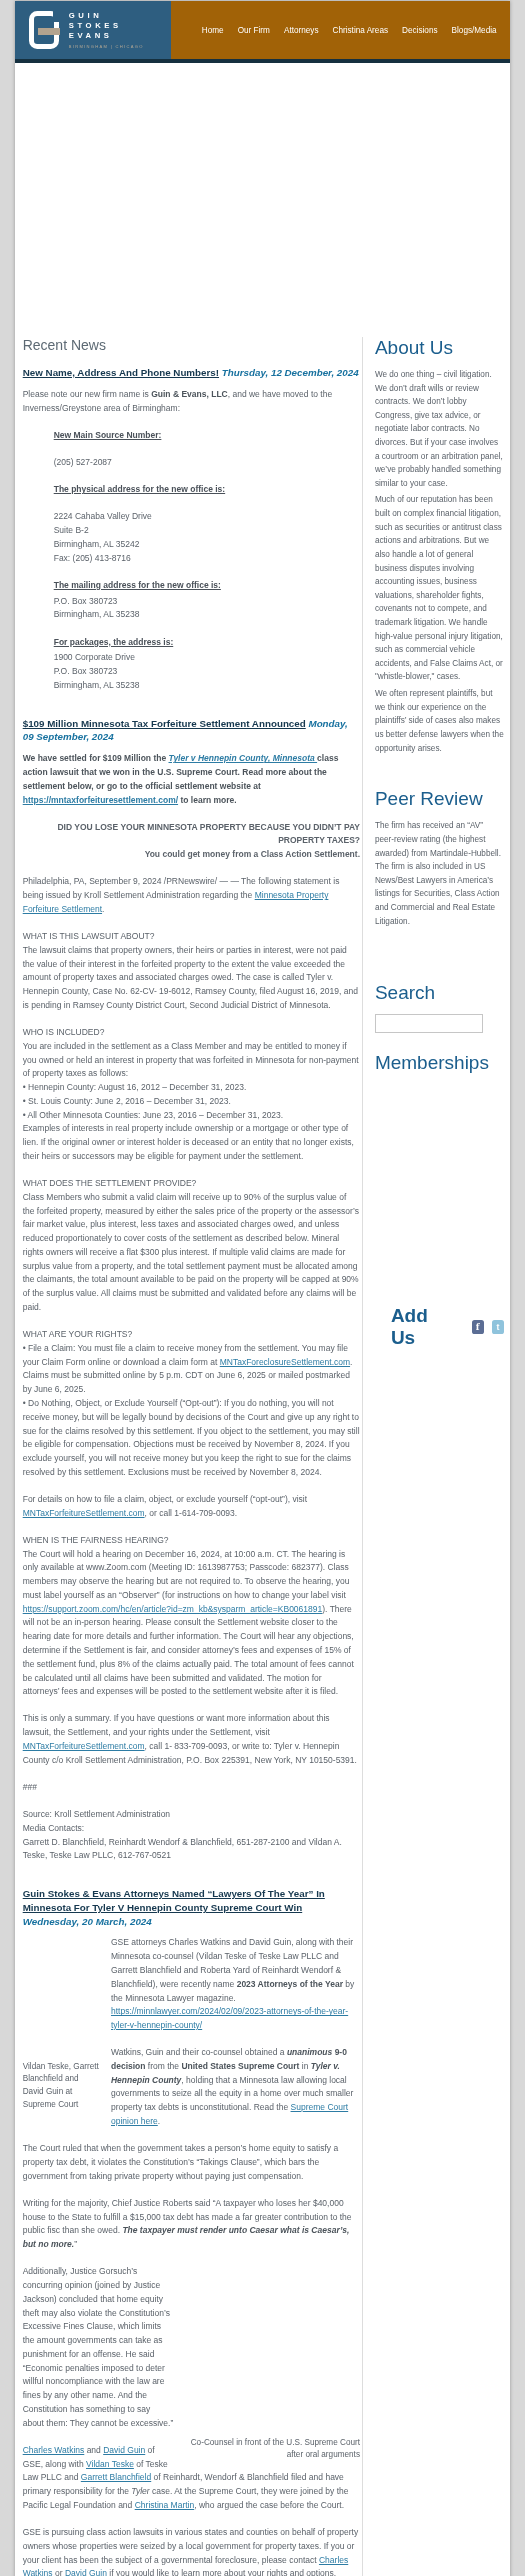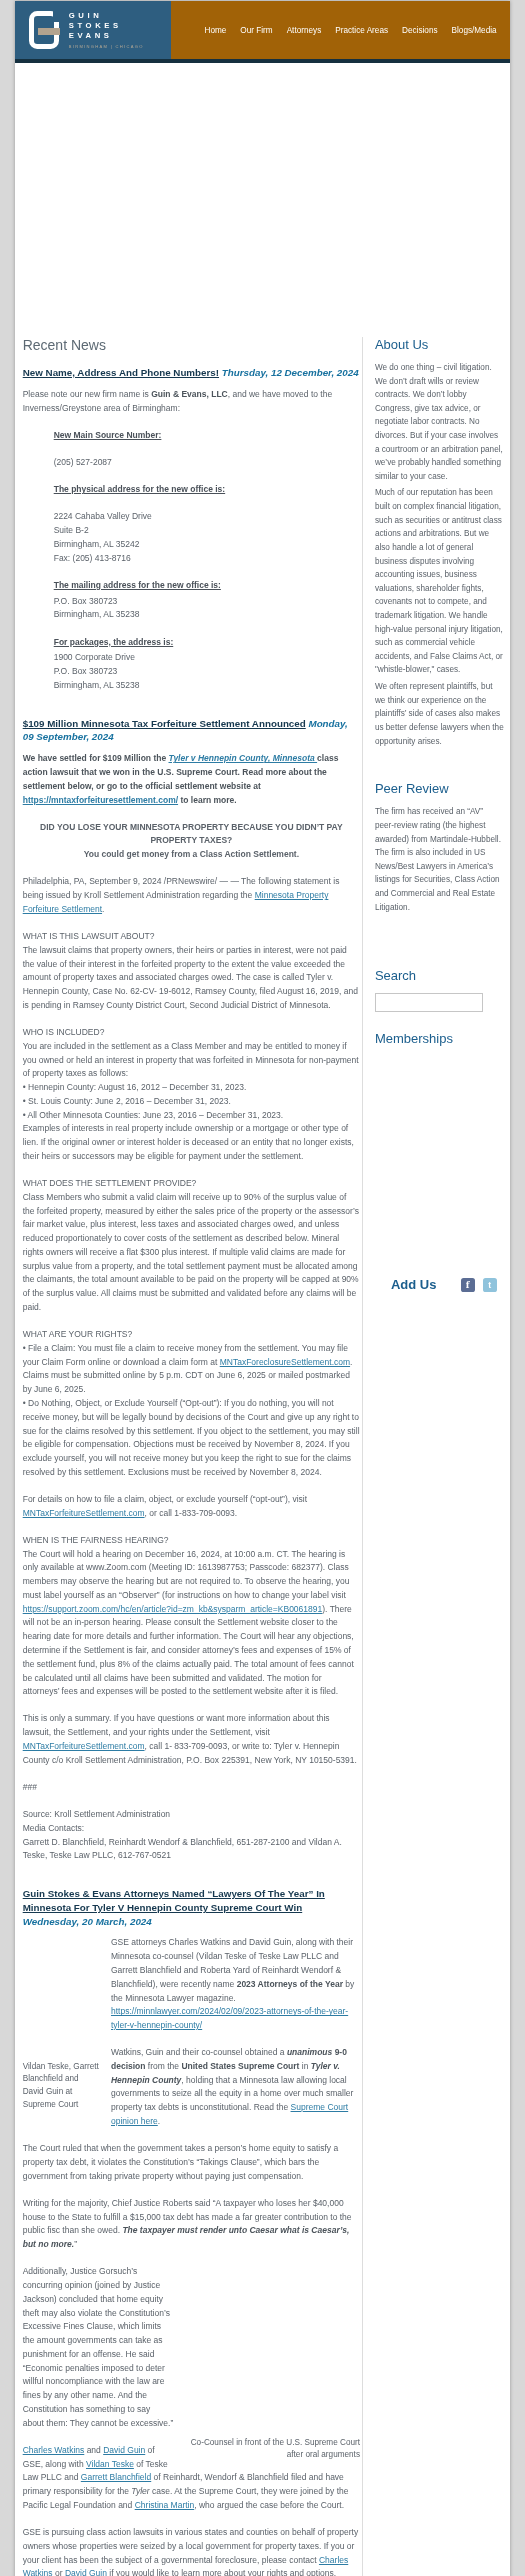--- a/index.html
+++ b/index.html
@@ -122,21 +122,21 @@
     font-weight:bold;
   }
   .main p, .main .lines {
     color:#5b626a;
     font-size:8.5px;
     line-height:1.62;
     margin:0 0 13.4px 0;
   }
   .indent { padding-left:31px; }
   .tight { margin-bottom:2.1px !important; }
-  .center { text-align:center; font-weight:bold; color:#4c545b; }
+  .center { text-align:right; font-weight:bold; color:#4c545b; }
   .lead b, .s-b { font-weight:bold; color:#4c545b; }
   .s-i { font-style:italic; }
   .s-ub { text-decoration:underline; font-weight:bold; color:#4a5159; }
   a.lnk {
     color:#2d7ca4;
     text-decoration:underline;
   }
   a.lnk.nb { font-weight:bold; }
   
   .ph { }
@@ -146,21 +146,21 @@
   .caption {
     color:#5b626a;
     font-size:8.2px;
     line-height:1.55;
     margin-top:3.1px;
   }
   .caption.r { text-align:right; }
   
   .sidebar h2 {
     font-weight:normal;
-    font-size:13px;
+    font-size:19px;
     color:#1b5e8d;
     margin:0 0 9.3px 0;
   }
   .sidebar p {
     color:#5b626a;
     font-size:8.2px;
     line-height:1.66;
     margin:0 0 3.1px 0;
   }
   .sb-peer { margin-top:33px; }
@@ -207,21 +207,21 @@
         <div class="l1">GUIN</div>
         <div class="l1">STOKES</div>
         <div class="l1">EVANS</div>
         <div class="tag">BIRMINGHAM | CHICAGO</div>
       </div>
     </div>
     <div class="nav" id="nav">
         <a href="#">Home</a>
         <a href="#">Our Firm</a>
         <a href="#">Attorneys</a>
-        <a href="#">Practice Areas</a>
+        <a href="#">Christina Areas</a>
         <a href="#">Decisions</a>
         <a href="#">Blogs/Media</a>
       </div>
   </div>
   <div class="header-strip"></div>
 
   <div class="banner-spacer"></div>
 
   <div class="row">
     <div class="main">
@@ -241,21 +241,21 @@
           </article>
           <article class="clearfix">
             <h3><a href="#" class="title-lnk">$109 Million Minnesota Tax Forfeiture Settlement Announced</a><span class="date"> Monday, 09 September, 2024</span></h3>
             <p><span class="s-b">We have settled for $109 Million the </span><a href="#" class="lnk nb" style="font-style: italic;">Tyler v Hennepin County, Minnesota </a><span class="s-b">class action lawsuit that we won in the U.S. Supreme Court. Read more about the settlement below, or go to the official settlement website at </span><a href="#" class="lnk nb">https://mntaxforfeituresettlement.com/</a><span class="s-b"> to learn more.</span></p>
             <p class="center"><span class="">DID YOU LOSE YOUR MINNESOTA PROPERTY BECAUSE YOU DIDN’T PAY PROPERTY TAXES?</span><br><span class="">You could get money from a Class Action Settlement.</span></p>
             <p><span class="">Philadelphia, PA, September 9, 2024 /PRNewswire/ — — The following statement is being issued by Kroll Settlement Administration regarding the </span><a href="#" class="lnk">Minnesota Property Forfeiture Settlement</a><span class="">.</span></p>
             <p><span class="">WHAT IS THIS LAWSUIT ABOUT?</span><br><span class="">The lawsuit claims that property owners, their heirs or parties in interest, were not paid the value of their interest in the forfeited property to the extent the value exceeded the amount of property taxes and associated charges owed. The case is called Tyler v. Hennepin County, Case No. 62-CV- 19-6012, Ramsey County, filed August 16, 2019, and is pending in Ramsey County District Court, Second Judicial District of Minnesota.</span></p>
             <p><span class="">WHO IS INCLUDED?</span><br><span class="">You are included in the settlement as a Class Member and may be entitled to money if you owned or held an interest in property that was forfeited in Minnesota for non-payment of property taxes as follows:</span><br><span class="">• Hennepin County: August 16, 2012 – December 31, 2023.</span><br><span class="">• St. Louis County: June 2, 2016 – December 31, 2023.</span><br><span class="">• All Other Minnesota Counties: June 23, 2016 – December 31, 2023.</span><br><span class="">Examples of interests in real property include ownership or a mortgage or other type of lien. If the original owner or interest holder is deceased or an entity that no longer exists, their heirs or successors may be eligible for payment under the settlement.</span></p>
             <p><span class="">WHAT DOES THE SETTLEMENT PROVIDE?</span><br><span class="">Class Members who submit a valid claim will receive up to 90% of the surplus value of the forfeited property, measured by either the sales price of the property or the assessor’s fair market value, plus interest, less taxes and associated charges owed, and unless reduced proportionately to cover costs of the settlement as described below. Mineral rights owners will receive a flat $300 plus interest. If multiple valid claims are made for surplus value from a property, and the total settlement payment must be allocated among the claimants, the total amount available to be paid on the property will be capped at 90% of the surplus value. All claims must be submitted and validated before any claims will be paid.</span></p>
             <p><span class="">WHAT ARE YOUR RIGHTS?</span><br><span class="">• File a Claim: You must file a claim to receive money from the settlement. You may file your Claim Form online or download a claim form at </span><a href="#" class="lnk">MNTaxForeclosureSettlement.com</a><span class="">. Claims must be submitted online by 5 p.m. CDT on June 6, 2025 or mailed postmarked by June 6, 2025.</span><br><span class="">• Do Nothing, Object, or Exclude Yourself (“Opt-out”): If you do nothing, you will not receive money, but will be legally bound by decisions of the Court and give up any right to sue for the claims resolved by this settlement. If you object to the settlement, you may still be eligible for compensation. Objections must be received by November 8, 2024. If you exclude yourself, you will not receive money but you keep the right to sue for the claims resolved by this settlement. Exclusions must be received by November 8, 2024.</span></p>
-            <p><span class="">For details on how to file a claim, object, or exclude yourself (“opt-out”), visit </span><a href="#" class="lnk">MNTaxForfeitureSettlement.com</a><span class="">, or call 1-833-709-0093.</span></p>
+            <p><span class="">For details on how to file a claim, object, or exclude yourself (“opt-out”), visit </span><a href="#" class="lnk">MNTaxForfeitureSettlement.com</a><span class="">, or call 1-614-709-0093.</span></p>
             <p><span class="">WHEN IS THE FAIRNESS HEARING?</span><br><span class="">The Court will hold a hearing on December 16, 2024, at 10:00 a.m. CT. The hearing is only available at www.Zoom.com (Meeting ID: 1613987753; Passcode: 682377). Class members may observe the hearing but are not required to. To observe the hearing, you must label yourself as an “Observer” (for instructions on how to change your label visit </span><a href="#" class="lnk">https://support.zoom.com/hc/en/article?id=zm_kb&amp;sysparm_article=KB0061891</a><span class="">). There will not be an in-person hearing. Please consult the Settlement website closer to the hearing date for more details and further information. The Court will hear any objections, determine if the Settlement is fair, and consider attorney’s fees and expenses of 15% of the settlement fund, plus 8% of the claims actually paid. The total amount of fees cannot be calculated until all claims have been submitted and validated. The motion for attorneys’ fees and expenses will be posted to the settlement website after it is filed.</span></p>
             <p><span class="">This is only a summary. If you have questions or want more information about this lawsuit, the Settlement, and your rights under the Settlement, visit </span><a href="#" class="lnk">MNTaxForfeitureSettlement.com</a><span class="">, call 1- 833-709-0093, or write to: Tyler v. Hennepin County c/o Kroll Settlement Administration, P.O. Box 225391, New York, NY 10150-5391.</span></p>
             <p><span class="">###</span></p>
             <p><span class="">Source: Kroll Settlement Administration</span><br><span class="">Media Contacts:</span><br><span class="">Garrett D. Blanchfield, Reinhardt Wendorf &amp; Blanchfield, 651-287-2100 and Vildan A. Teske, Teske Law PLLC, 612-767-0521</span></p>
           </article>
           <article class="clearfix">
             <h3><a href="#" class="title-lnk">Guin Stokes &amp; Evans Attorneys Named “Lawyers Of The Year” In Minnesota For Tyler V Hennepin County Supreme Court Win</a><span class="date"> Wednesday, 20 March, 2024</span></h3>
             <div class="ph left" style="width: 77px;">
               <div class="ph-box" style="height: 118px;"></div>
               <div class="caption">Vildan Teske, Garrett Blanchfield and David Guin at Supreme Court</div>

